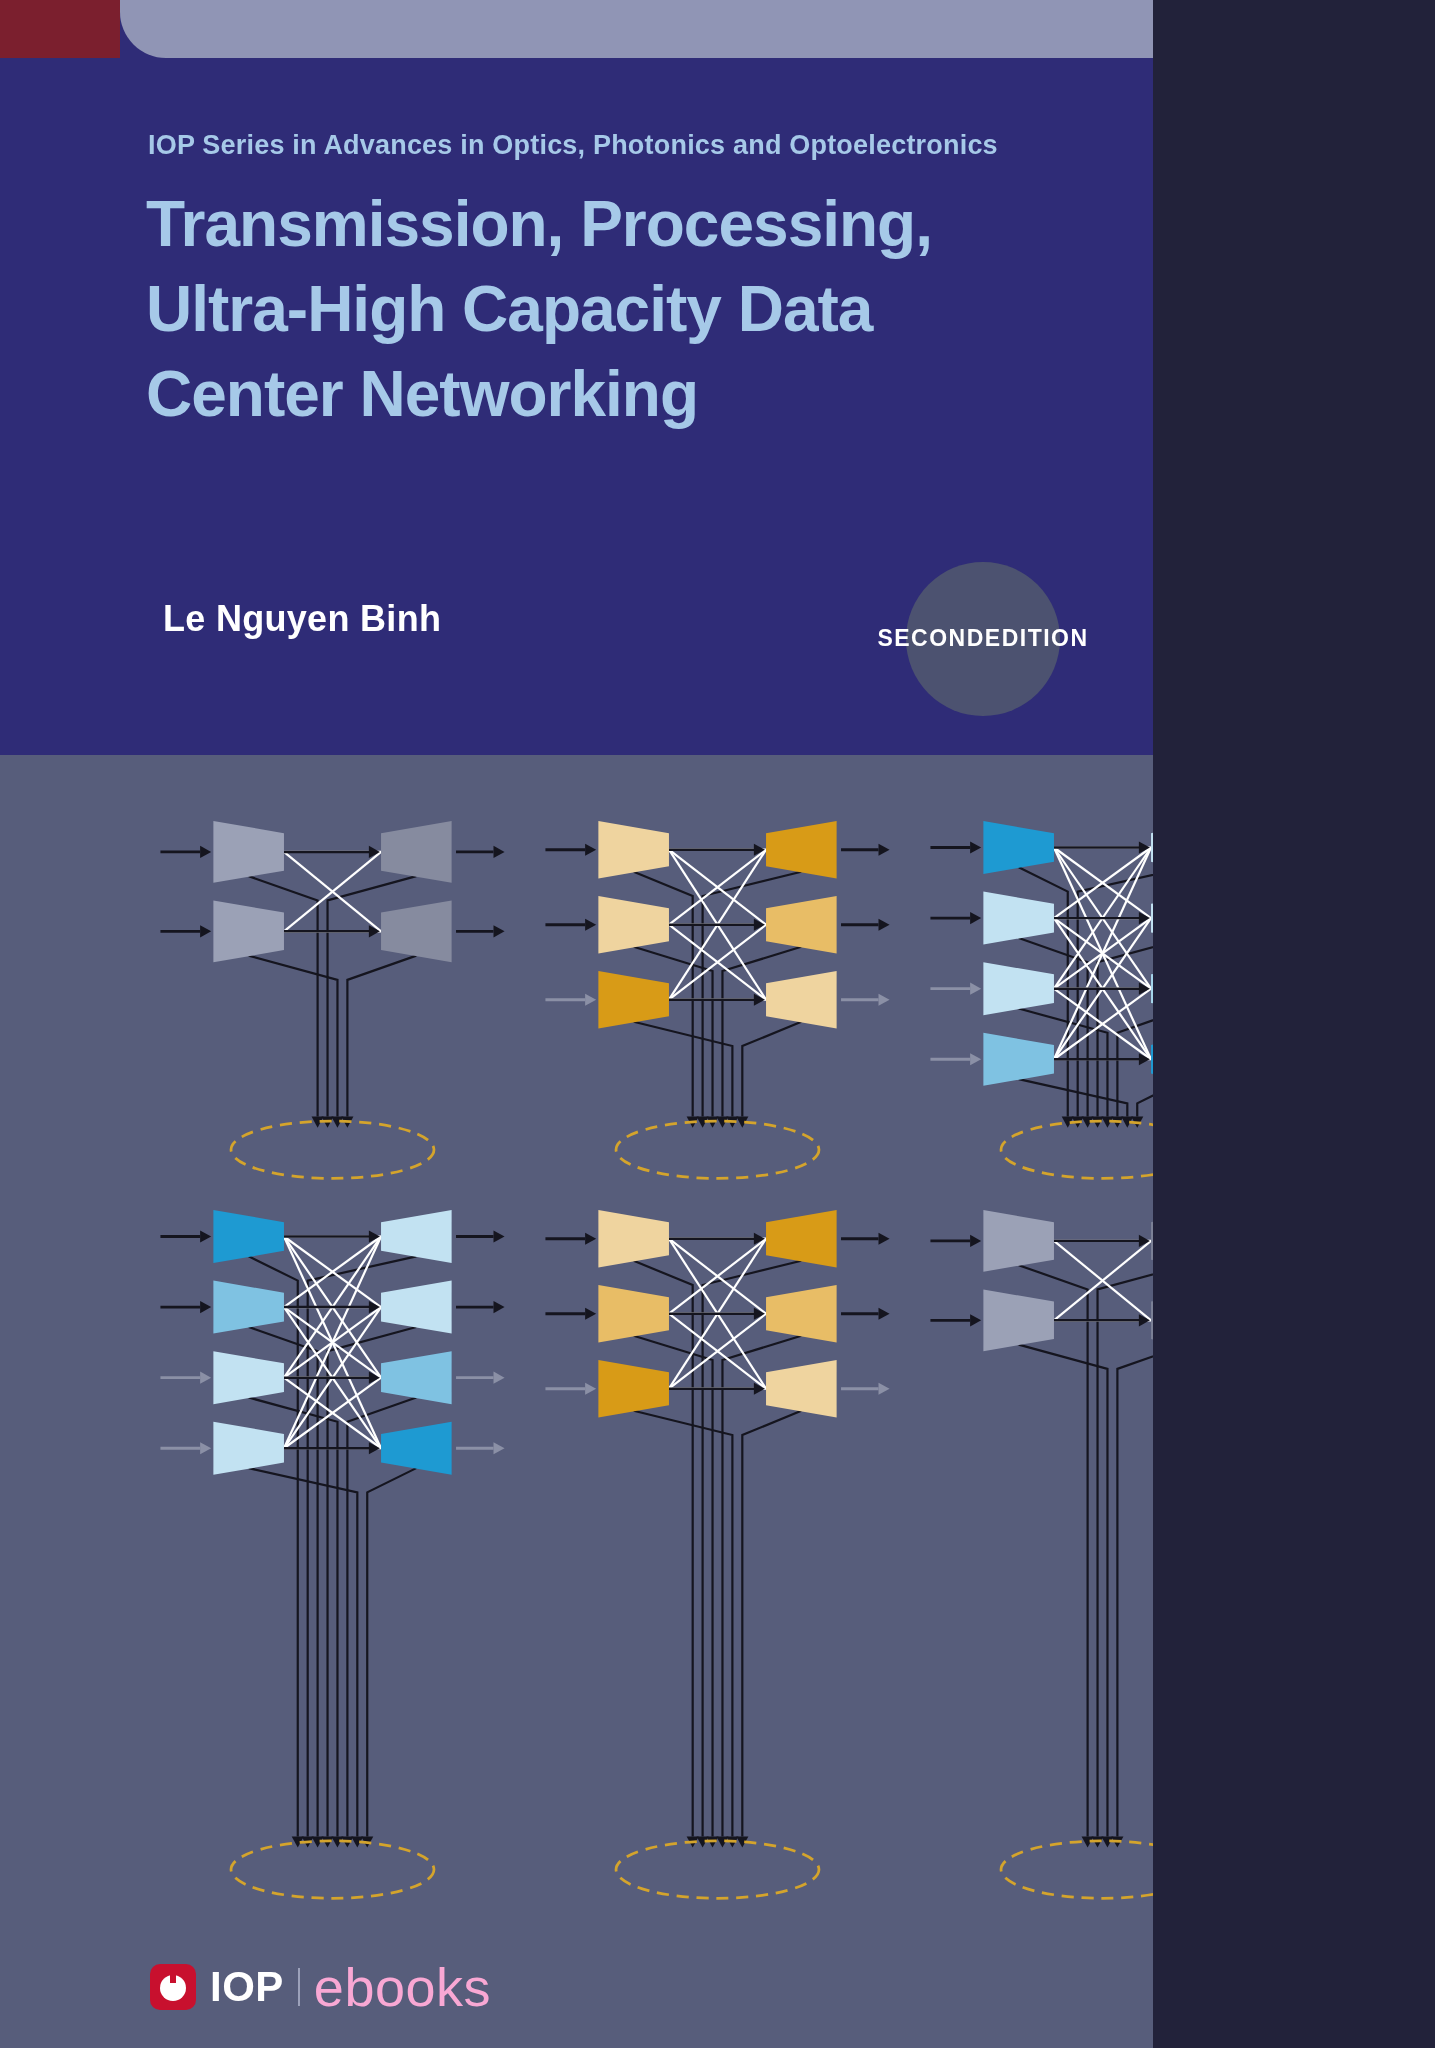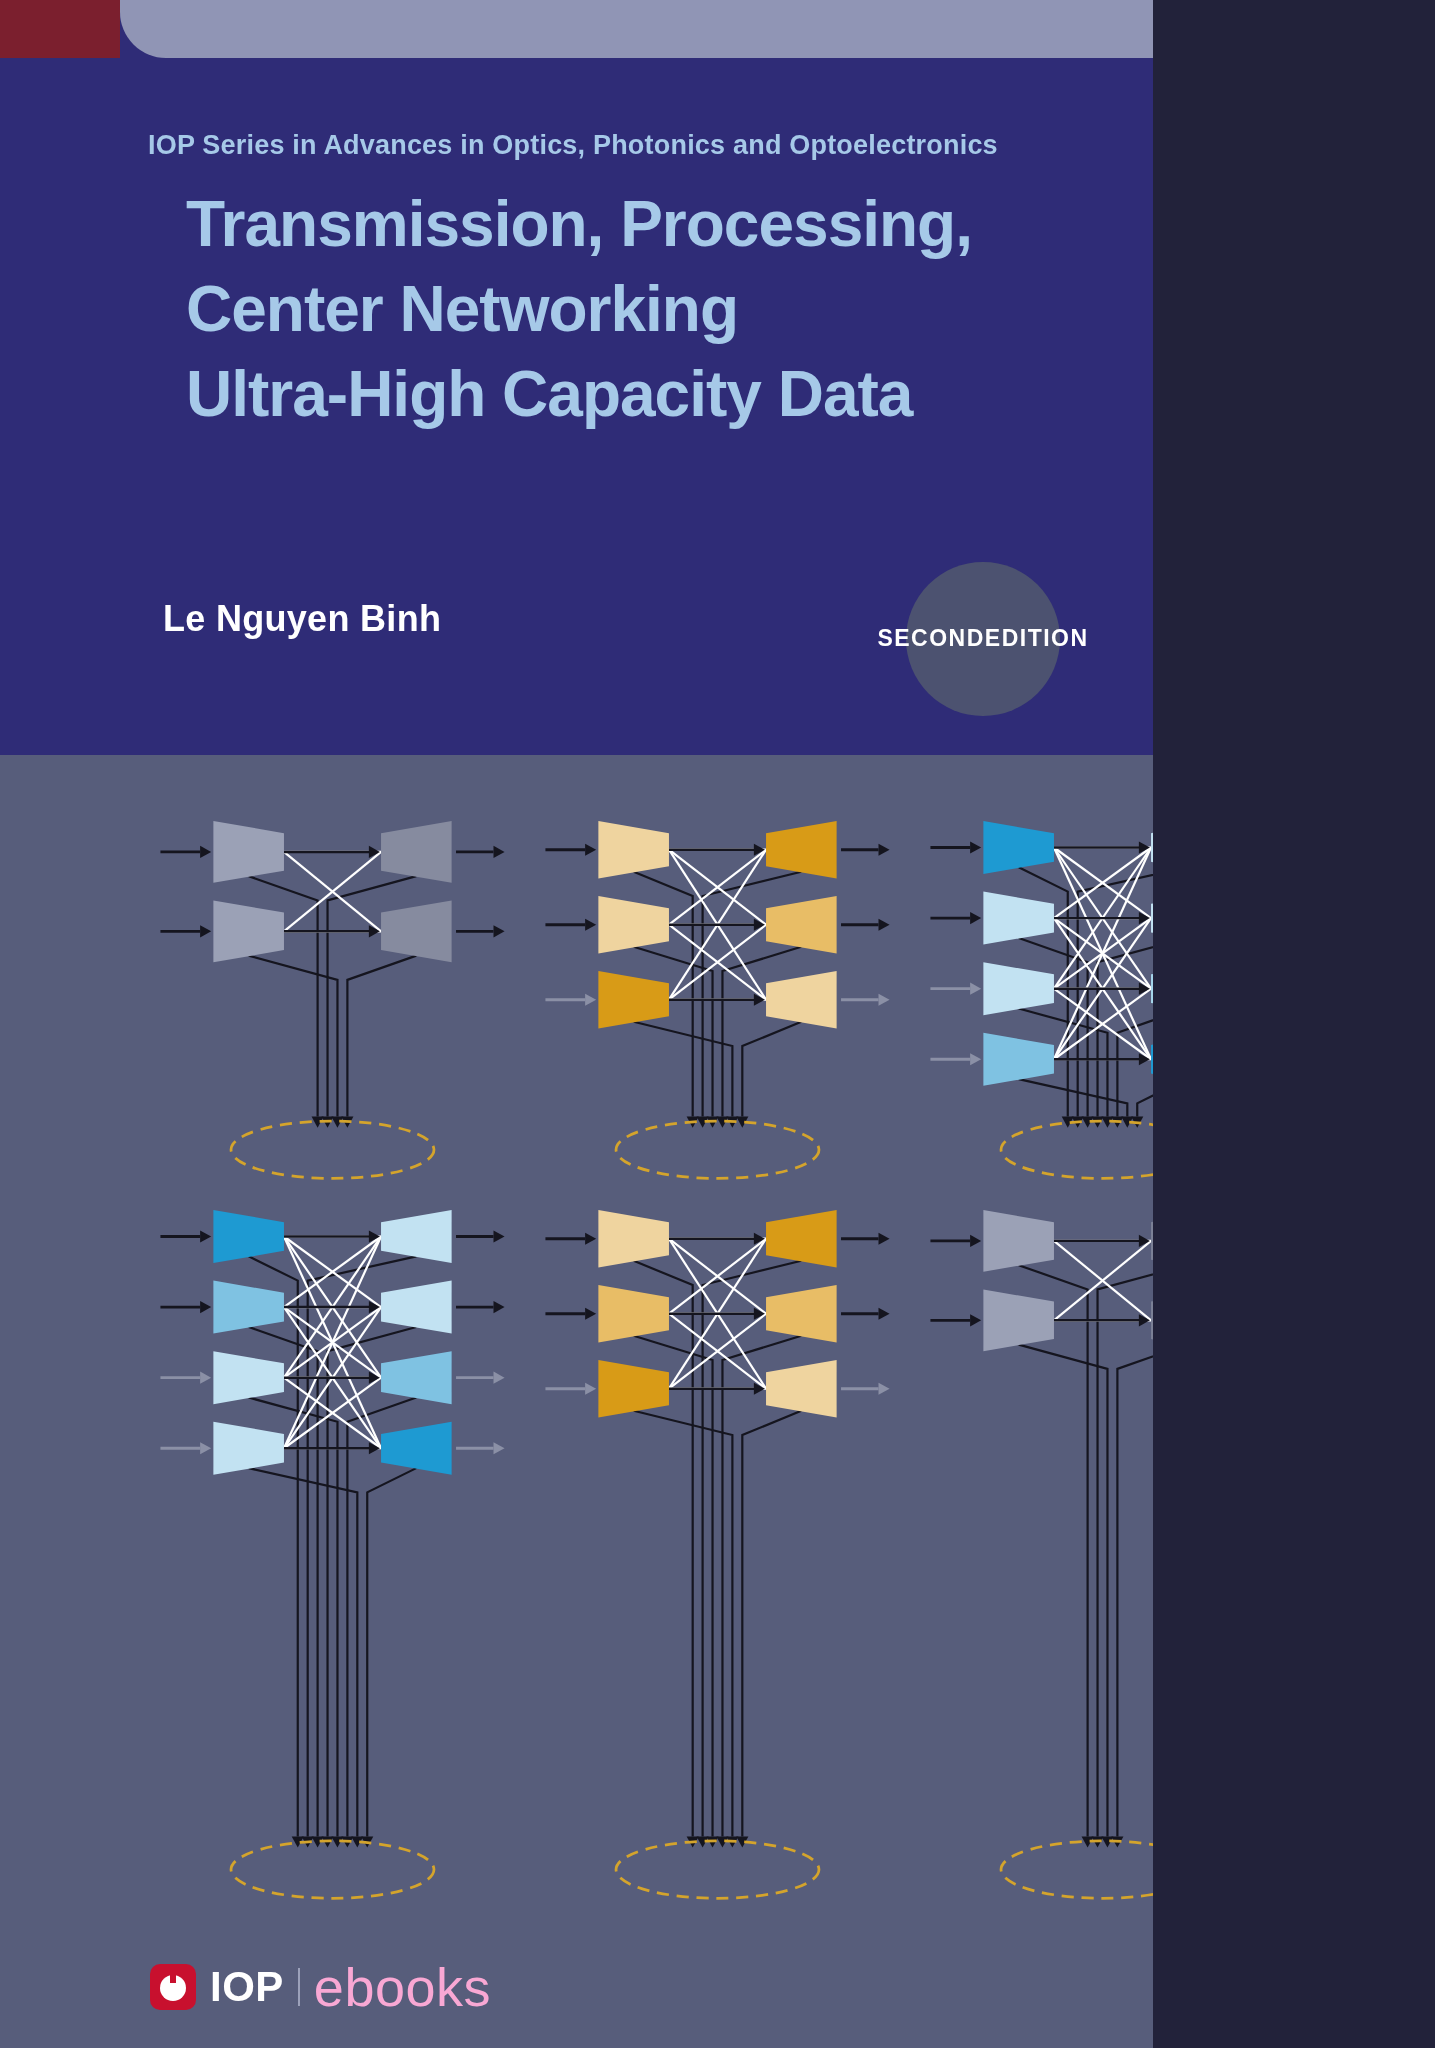--- a/index.html
+++ b/index.html
@@ -23,21 +23,21 @@
   }
   .series{
     position:absolute;left:148px;top:130px;
     font-size:27px;font-weight:bold;color:#a6c9e8;letter-spacing:.2px;
   }
   .title{
     position:absolute;left:146px;top:182px;margin:0;
     font-size:64px;font-weight:bold;color:#a6c9e8;
     line-height:1.33;letter-spacing:-1px;
   }
-  .title span{display:block;margin-left:40px;}
+  .title span{display:block;}
   .author{
     position:absolute;left:148px;top:598px;
     font-size:36px;font-weight:bold;color:#ffffff;letter-spacing:.3px;margin-left:15px;
   }
   .badge{
     position:absolute;left:906px;top:562px;width:154px;height:154px;
     border-radius:50%;background:#4c5270;
     display:flex;flex-direction:row;align-items:center;justify-content:center;
     color:#fff;font-size:23px;font-weight:bold;letter-spacing:1.5px;line-height:1.35;
   }
@@ -68,22 +68,22 @@
 <div class="cover">
 
   <div class="top-panel">
     <div class="gray-band"></div>
     <div class="maroon-block"></div>
 
     <div class="series">IOP Series in Advances in Optics, Photonics and Optoelectronics</div>
 
     <h1 class="title">
       <span>Transmission, Processing,</span>
+      <span>Ultra-High Capacity Data</span>
       <span>Center Networking</span>
-      <span>Ultra-High Capacity Data</span>
     </h1>
 
     <div class="author">Le Nguyen Binh</div>
 
     <div class="badge">
       <span>SECOND</span>
       <span>EDITION</span>
     </div>
   </div>
 

